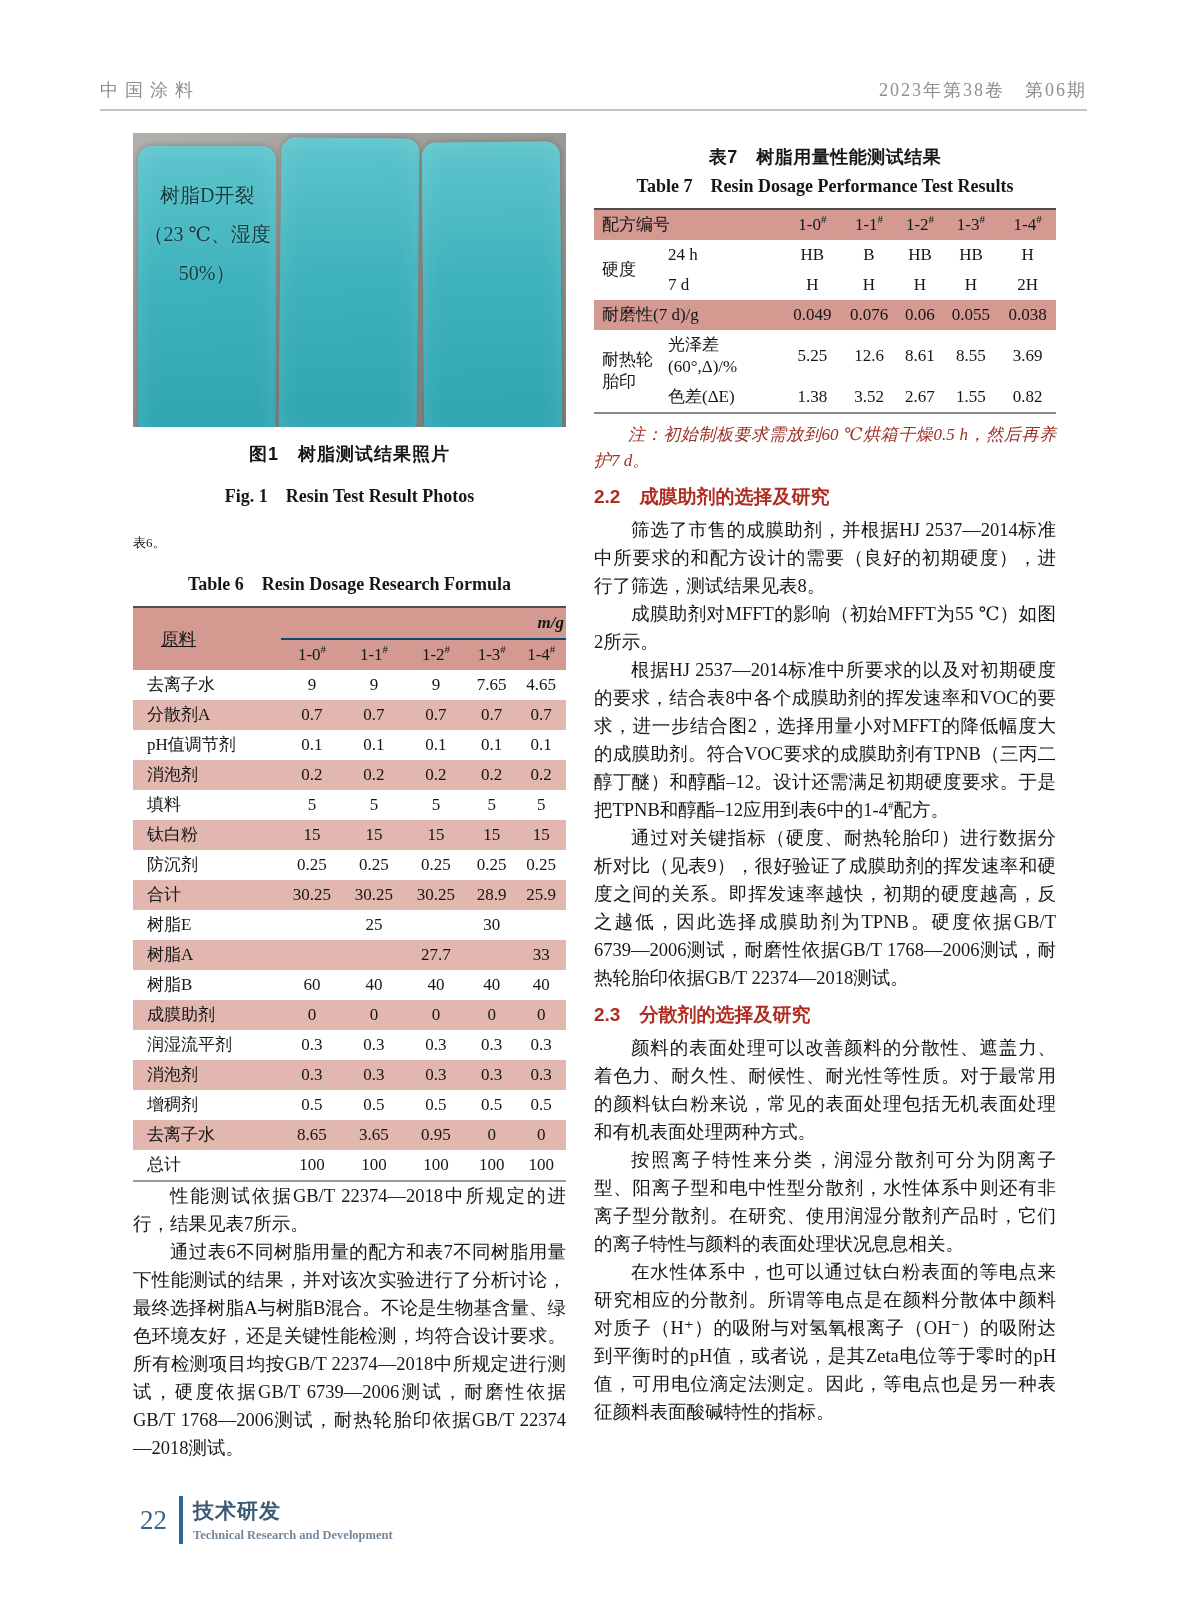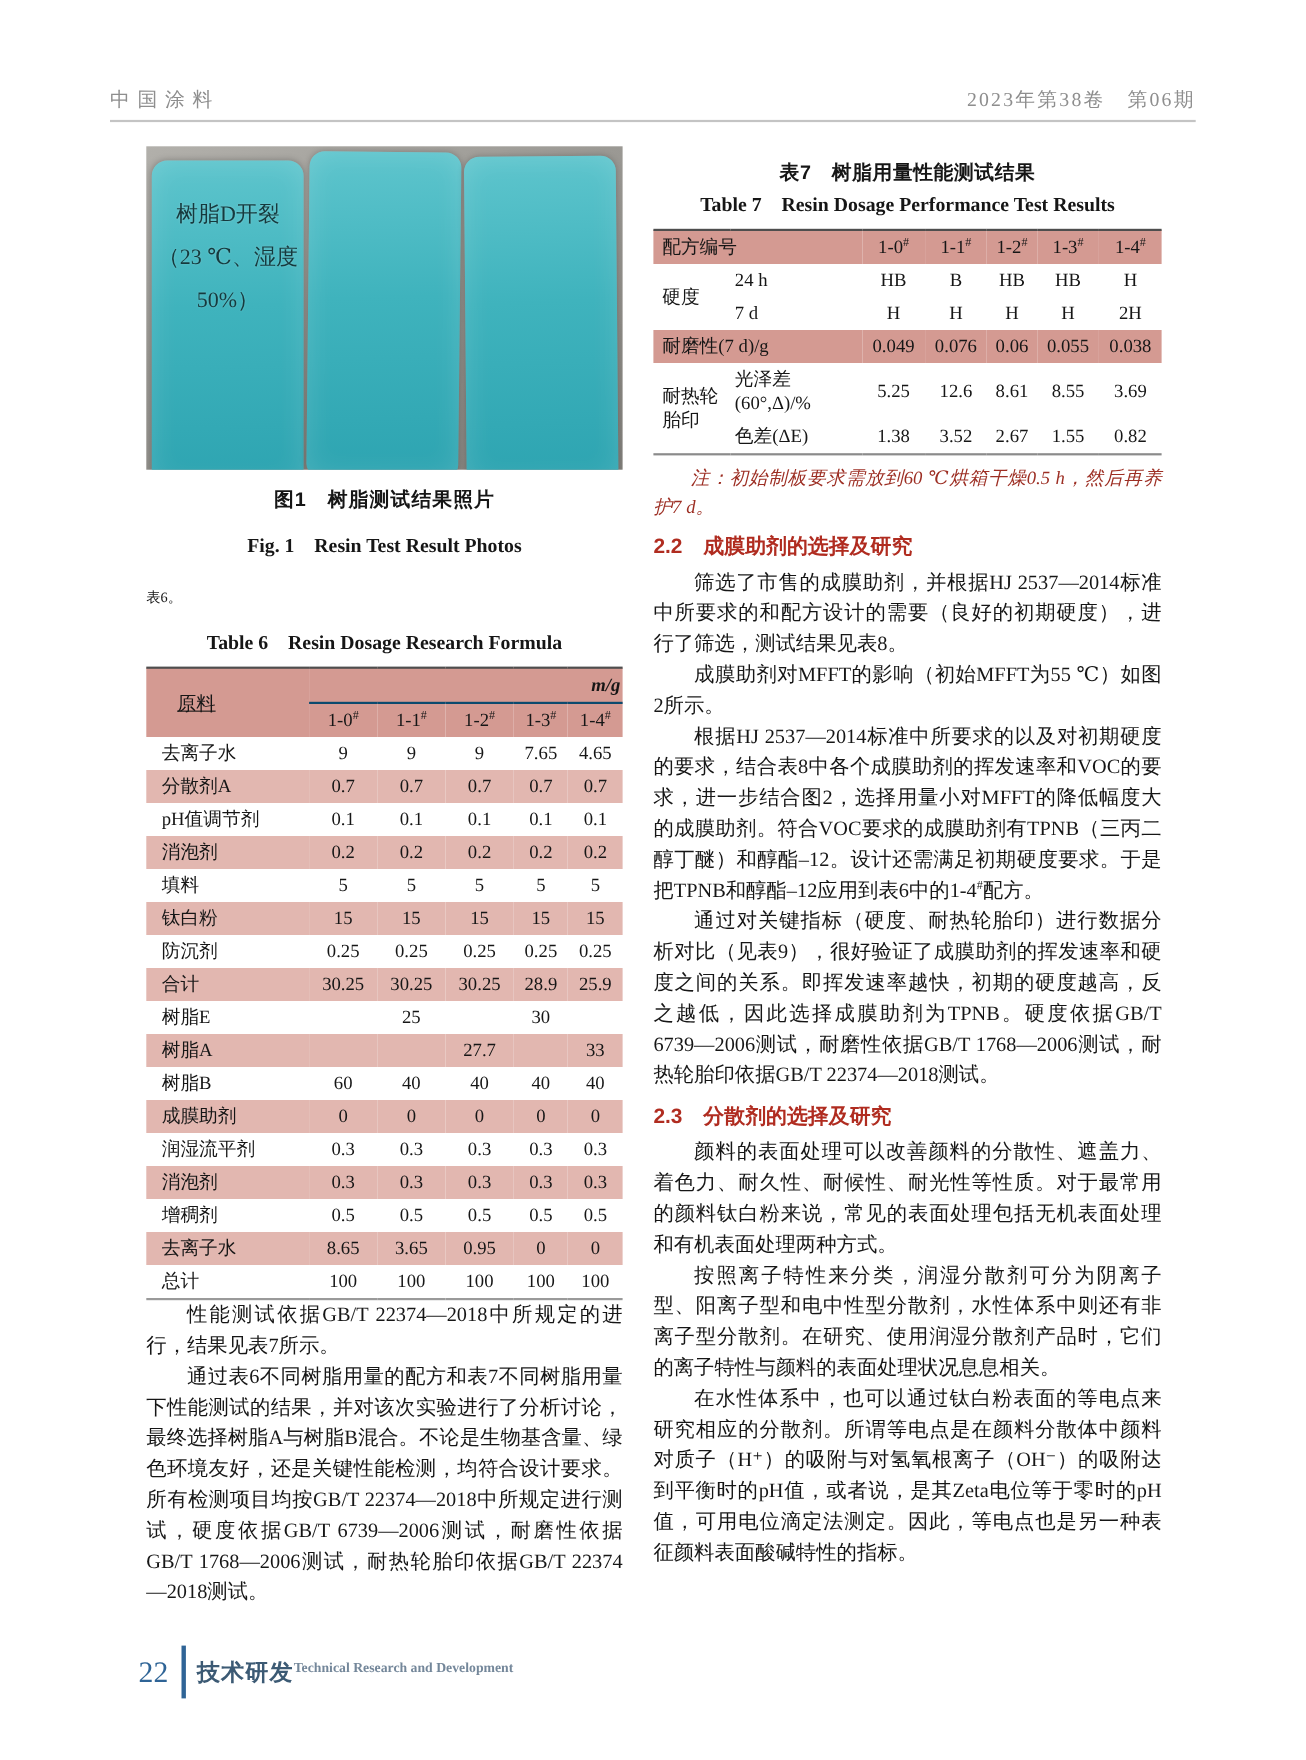--- a/index.html
+++ b/index.html
@@ -96,26 +96,26 @@
   
   .sec {
     font-family:"Liberation Sans","DejaVu Sans",sans-serif;
     font-weight:bold; font-size:19px;
     color:var(--accent-red,#b02c20);
     margin:10px 0 6px 0;
   }
   .inline-formula { text-indent:0; }
   
   .ftr {
-    position:absolute; left:126px; bottom:56px;
+    position:absolute; left:140px; bottom:56px;
     display:flex; align-items:center;
   }
   .ftr .pg { font-size:27px; color:var(--footer-blue,#2f6496); margin-right:12px; }
   .ftr .bar { width:4px; height:48px; background:var(--footer-blue,#2f6496); margin-right:10px; }
-  .sec-names { display:flex; flex-direction:row;text-align:center; }
+  .sec-names { display:flex; flex-direction:column; }
   .sec-zh { font-family:"Liberation Sans","DejaVu Sans",sans-serif; font-weight:bold; font-size:21px; color:var(--footer-text-blue,#3c5a74); letter-spacing:1px; }
   .sec-en { font-size:12.5px; color:var(--footer-en-blue,#74879a); font-weight:bold; margin-top:3px; }
 </style>
 </head>
 <body>
 
 <div class="page">
 
   <div class="hdr">
     <div class="hdr-inner">

